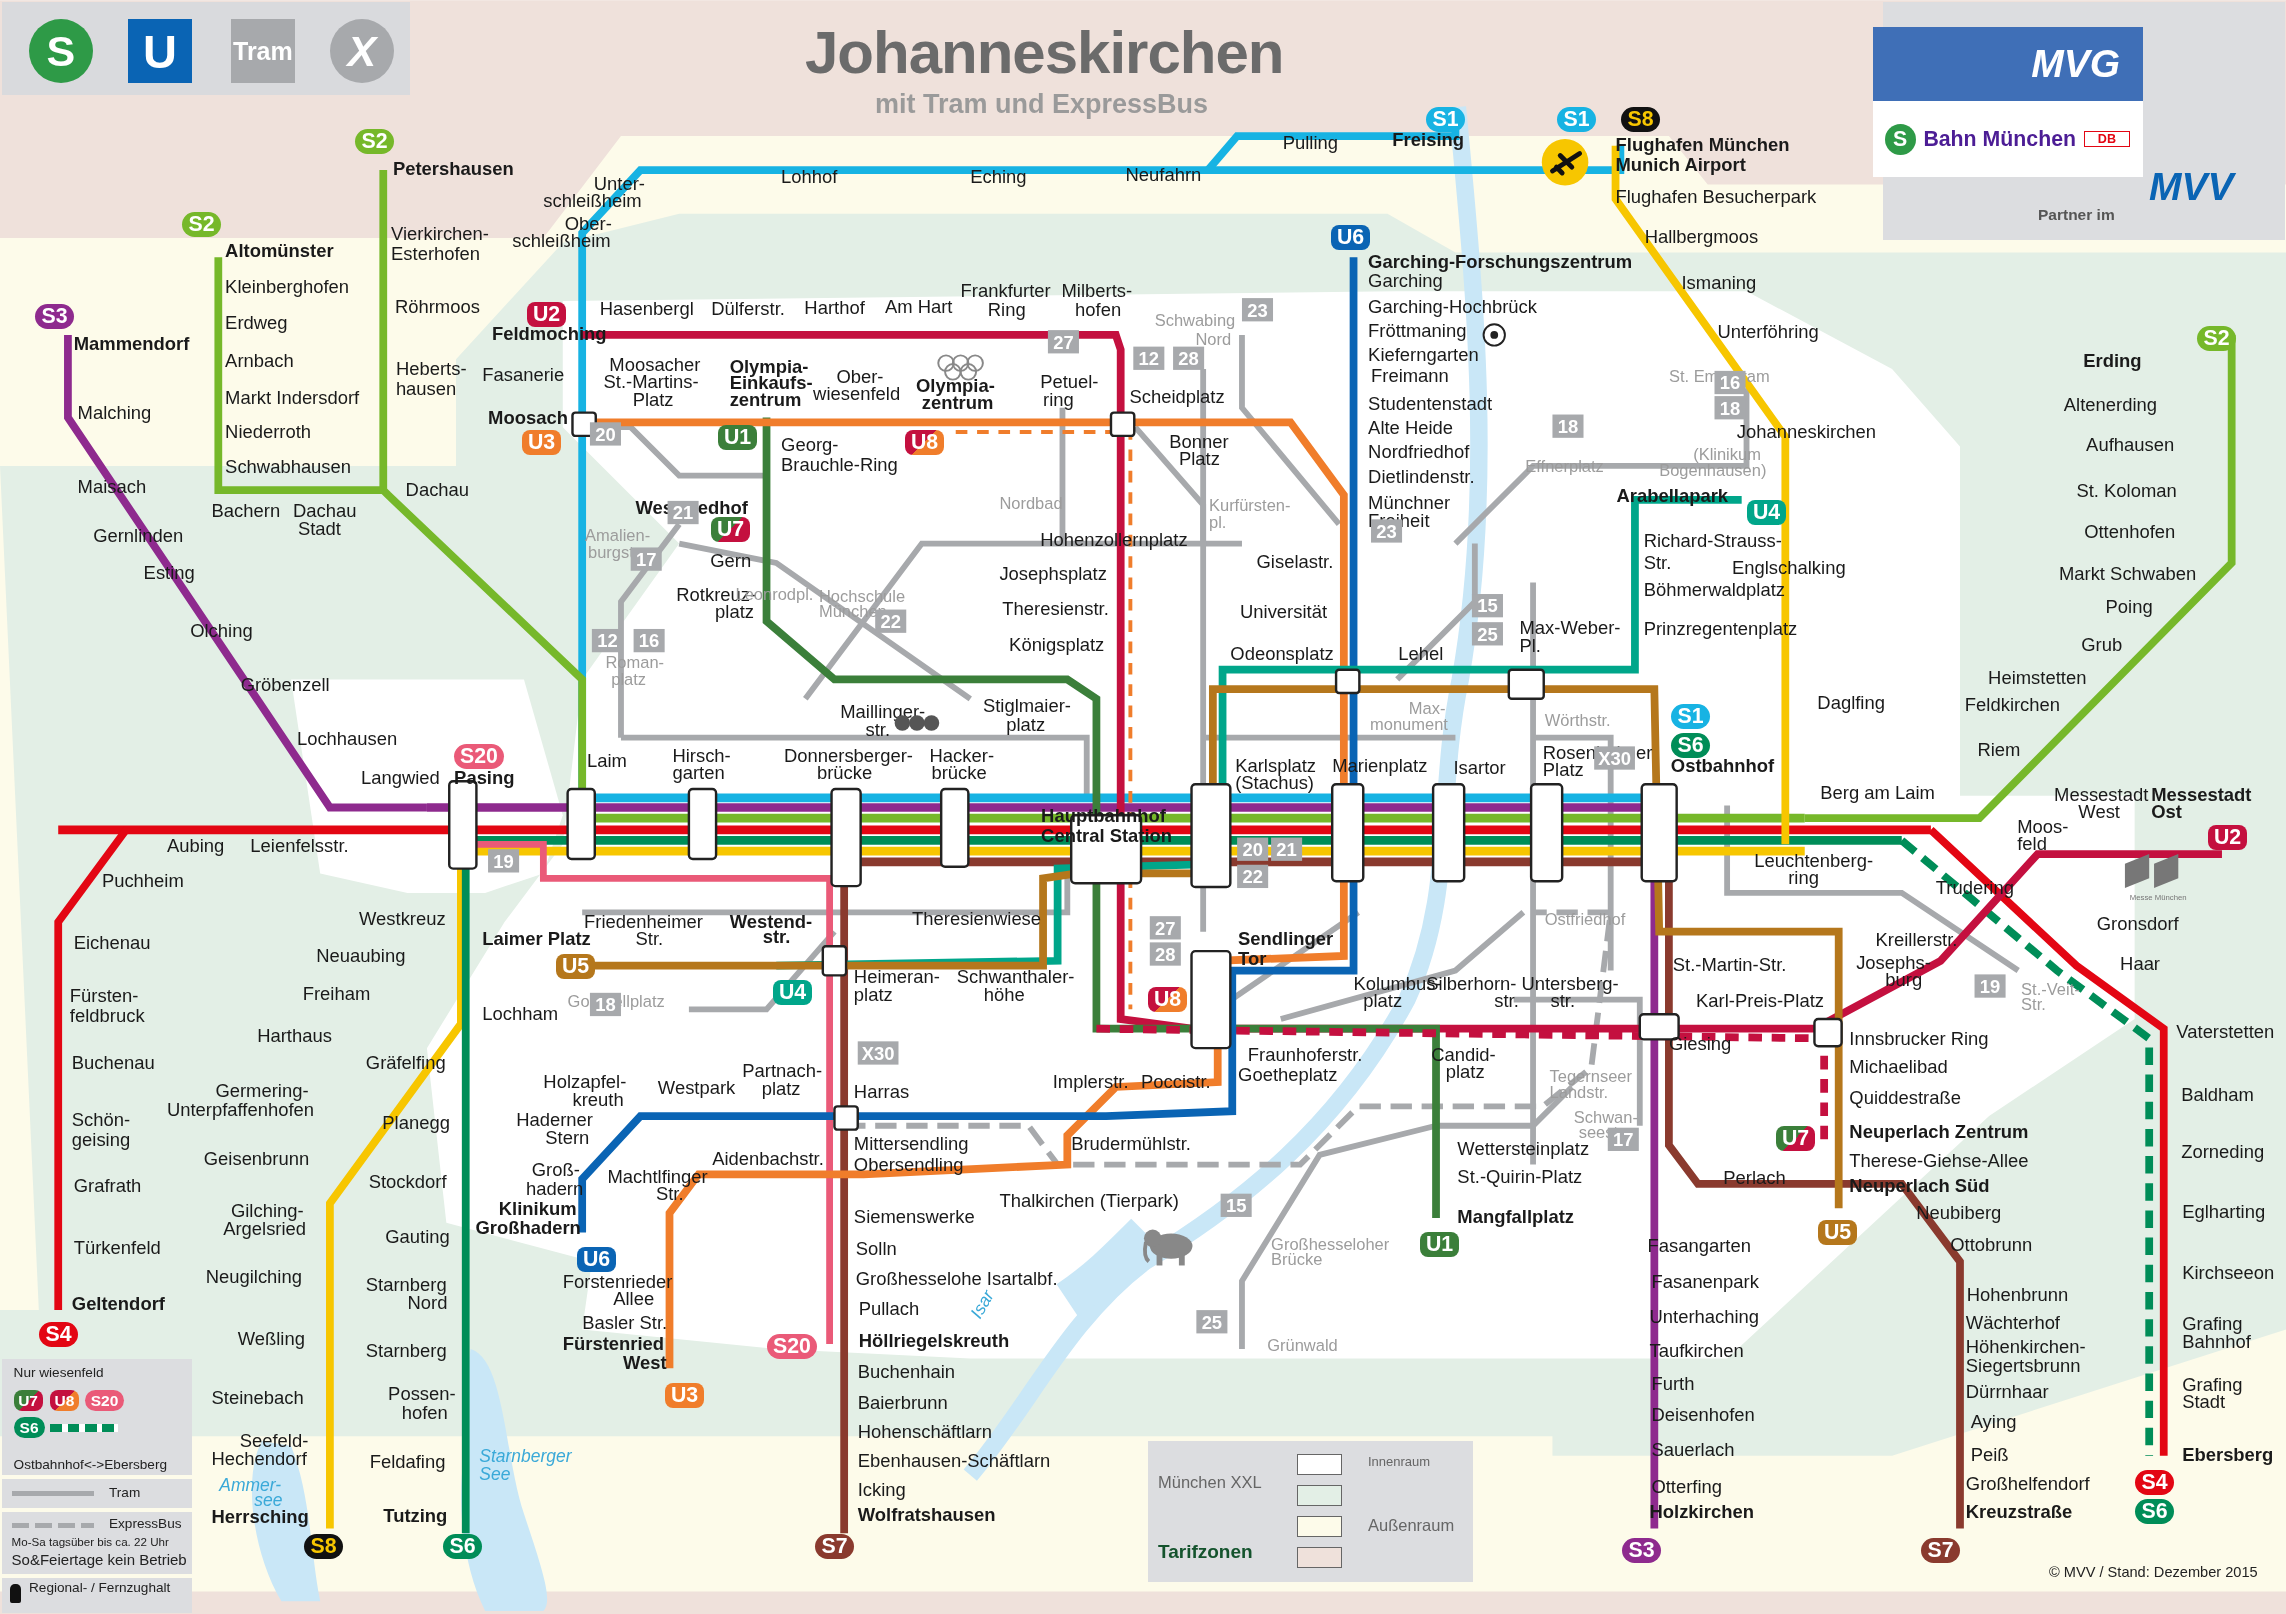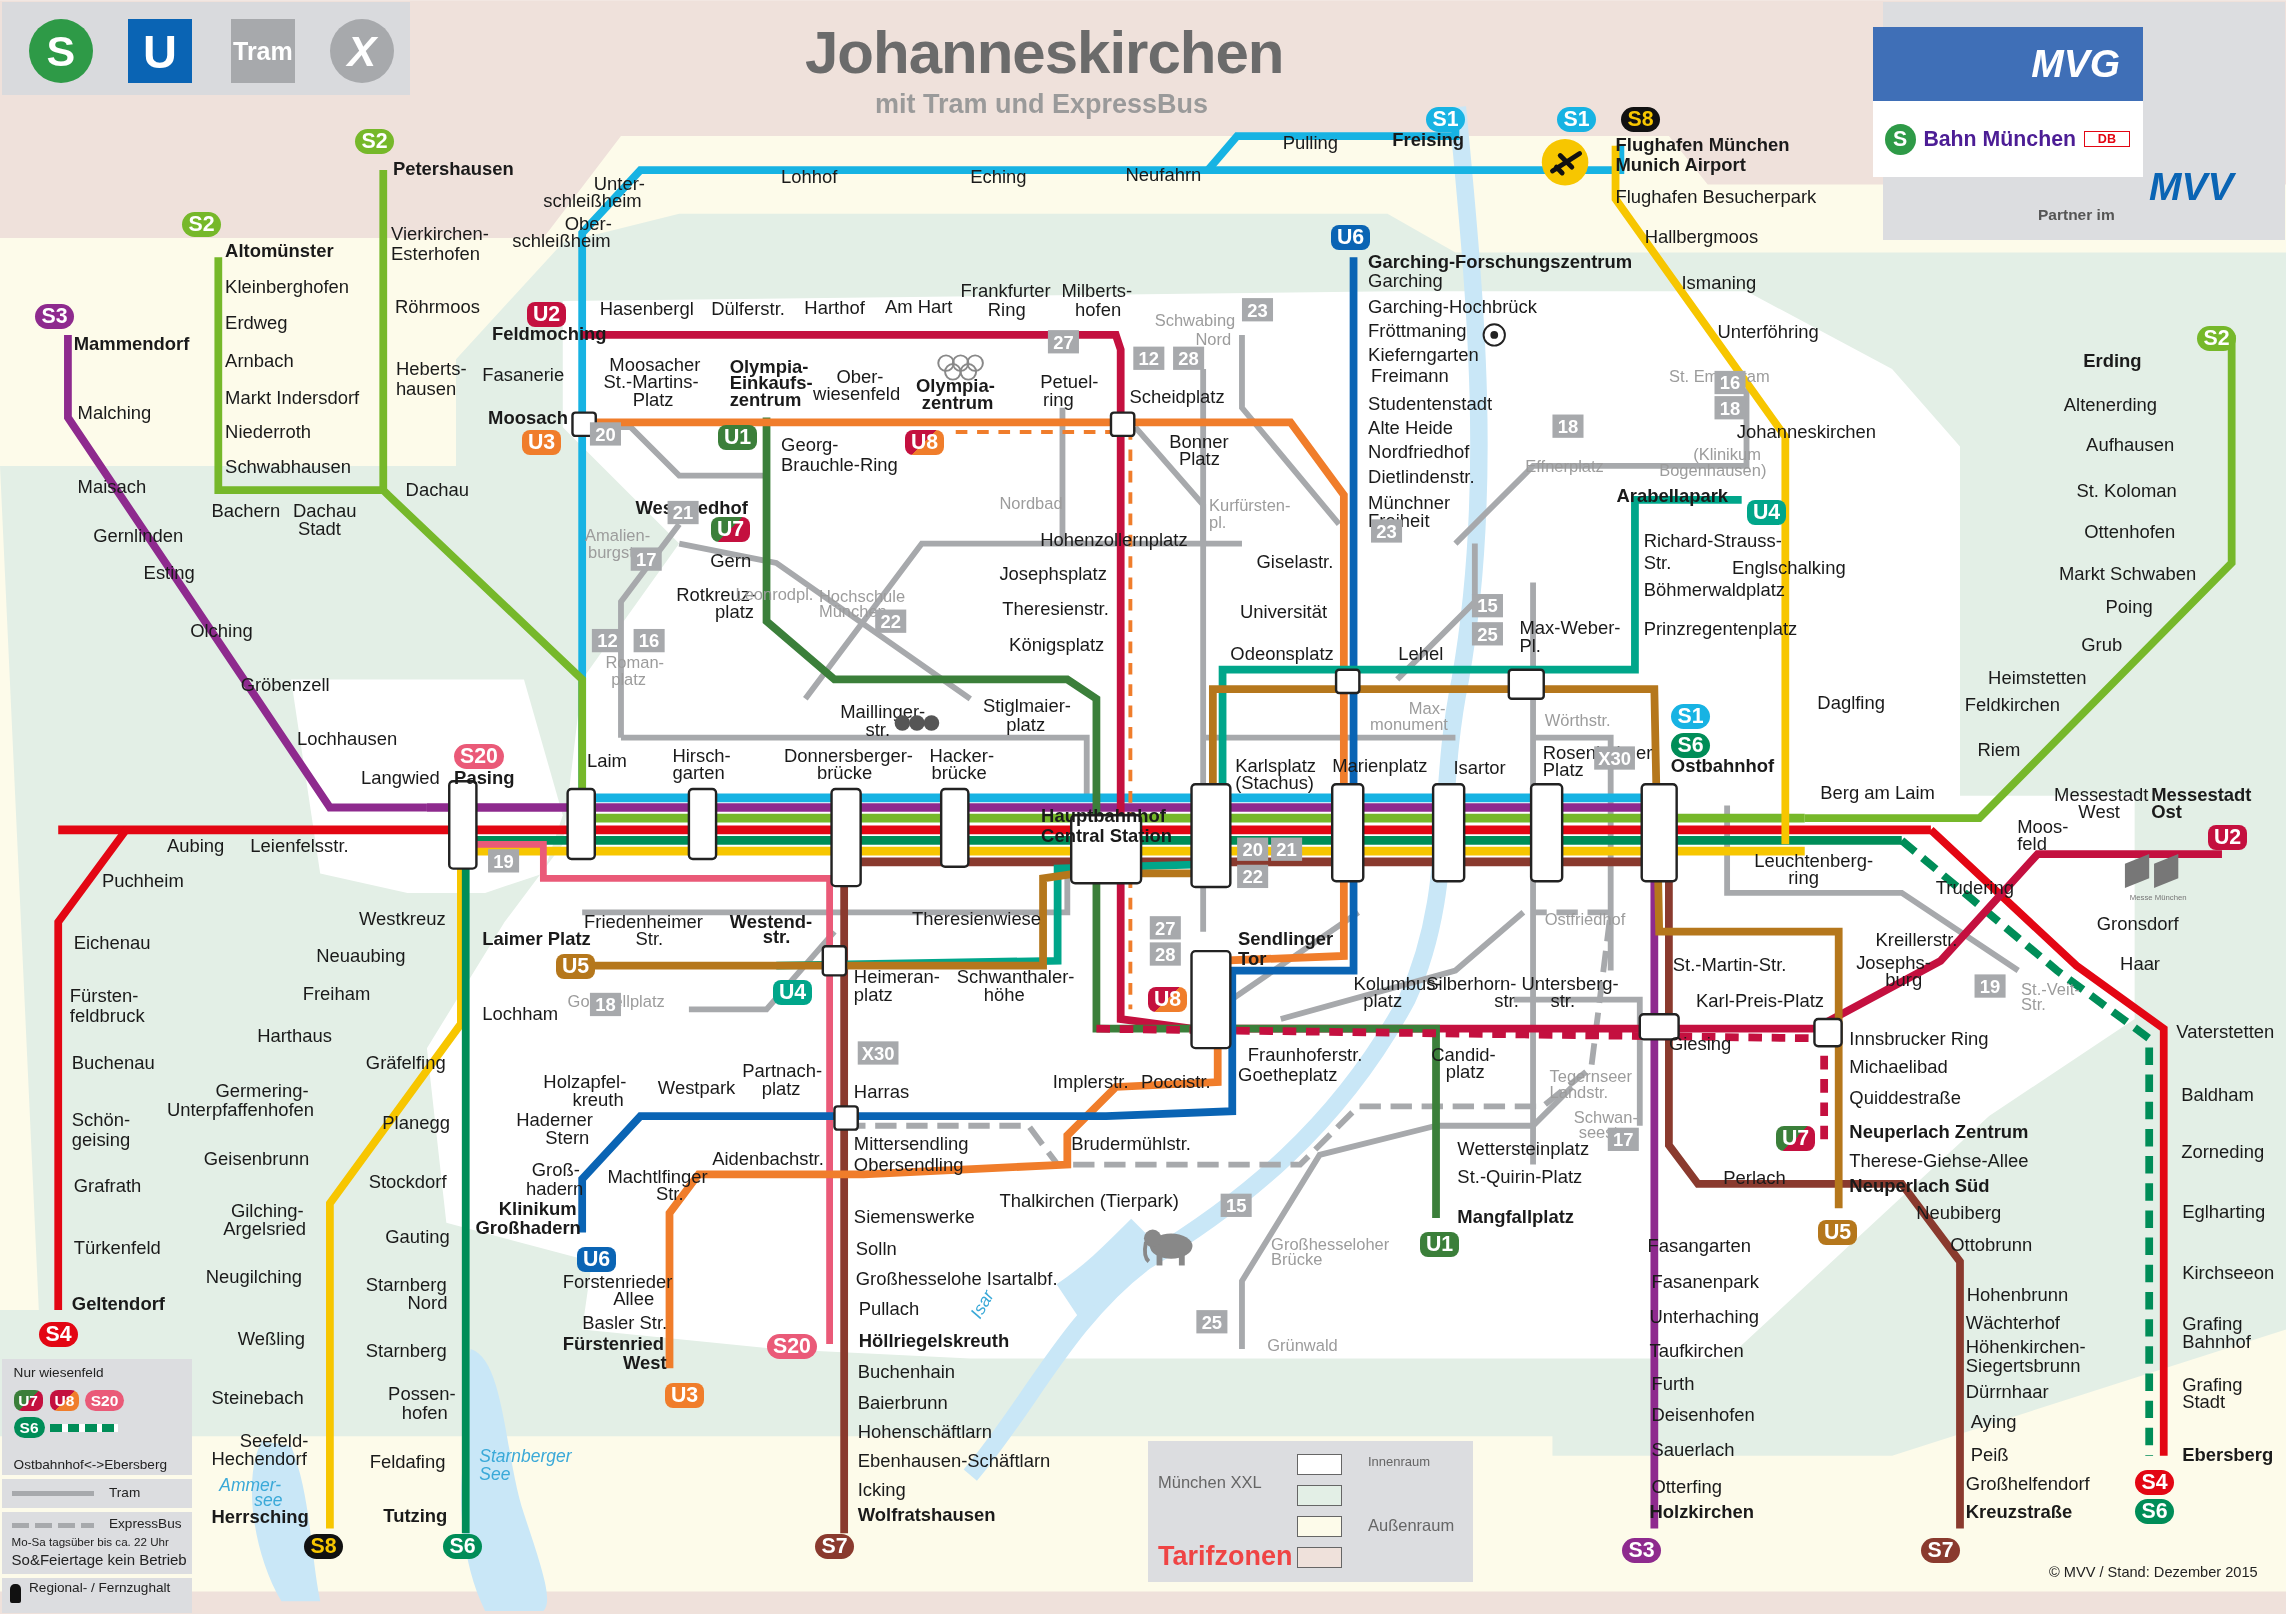--- a/index.html
+++ b/index.html
@@ -750,16 +750,16 @@
 <div class="legtxt" style="left:29px;top:1580px;">Regional- / Fernzughalt</div>
 
 <div class="legend-box" style="left:1148px;top:1441px;width:325px;height:141px;"></div>
 <div class="legtxt" style="left:1158px;top:1473px;font-size:16.5px;color:#666;">München XXL</div>
 <div style="position:absolute;left:1297px;top:1454px;width:43px;height:19.4px;background:#fff;border:1.9px solid #666;"></div>
 <div style="position:absolute;left:1297px;top:1485px;width:43px;height:19.4px;background:#e3efe6;border:1.9px solid #666;"></div>
 <div style="position:absolute;left:1297px;top:1516px;width:43px;height:19.4px;background:#fdfbea;border:1.9px solid #666;"></div>
 <div style="position:absolute;left:1297px;top:1547px;width:43px;height:19.4px;background:#efe1db;border:1.9px solid #666;"></div>
 <div class="legtxt" style="left:1368px;top:1454px;font-size:13px;color:#666;">Innenraum</div>
 <div class="legtxt" style="left:1368px;top:1516px;font-size:16.5px;color:#666;">Außenraum</div>
-<div class="legtxt" style="left:1158px;top:1541px;font-size:27px;font-weight:bold;color:#ef4444;">Tarifzonen</div>
+<div class="legtxt" style="left:1158px;top:1541px;font-size:19px;font-weight:bold;color:#14532d;">Tarifzonen</div>
 
 <div class="copyright">© MVV / Stand: Dezember 2015</div>
 
 
 </body></html>

